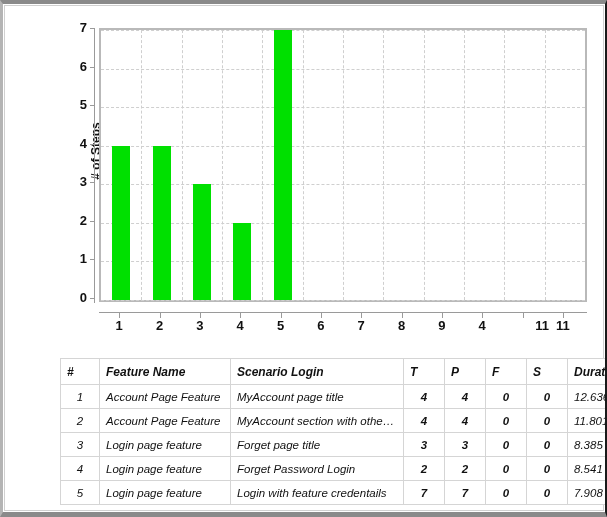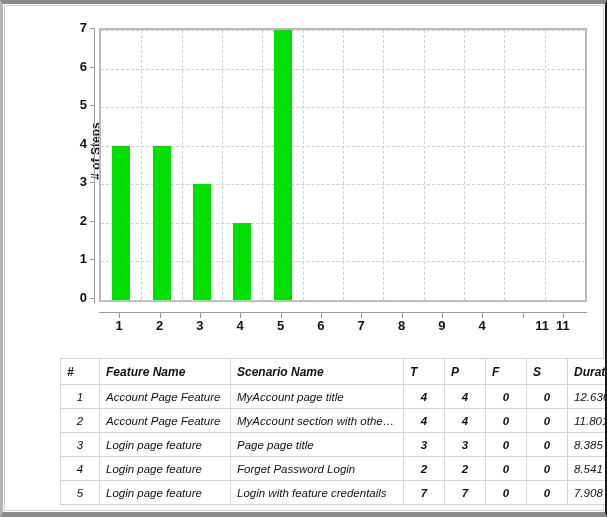--- a/index.html
+++ b/index.html
@@ -283,21 +283,21 @@
         </div>
 
     </div>
 
     <div id="table-wrap">
       <table id="results">
         <thead>
           <tr id="header-row">
               <th class="col-num">#</th>
               <th class="col-feat">Feature Name</th>
-              <th class="col-scen">Scenario Name</th>
+              <th class="col-scen">Scenario Login</th>
               <th class="col-t">T</th>
               <th class="col-p c-pass">P</th>
               <th class="col-f c-fail">F</th>
               <th class="col-s c-skip">S</th>
               <th class="col-dur">Duration</th>
             </tr>
         </thead>
         <tbody id="body-rows">
             <tr>
               <td class="col-num">1</td>
@@ -315,21 +315,21 @@
               <td class="col-scen">MyAccount section with other m...</td>
               <td class="col-t c-total">4</td>
               <td class="col-p c-pass">4</td>
               <td class="col-f c-fail">0</td>
               <td class="col-s c-skip">0</td>
               <td class="col-dur">11.801 s</td>
             </tr>
             <tr>
               <td class="col-num">3</td>
               <td class="col-feat">Login page feature</td>
-              <td class="col-scen">Page page title</td>
+              <td class="col-scen">Forget page title</td>
               <td class="col-t c-total">3</td>
               <td class="col-p c-pass">3</td>
               <td class="col-f c-fail">0</td>
               <td class="col-s c-skip">0</td>
               <td class="col-dur">8.385 s</td>
             </tr>
             <tr>
               <td class="col-num">4</td>
               <td class="col-feat">Login page feature</td>
               <td class="col-scen">Forget Password Login</td>

